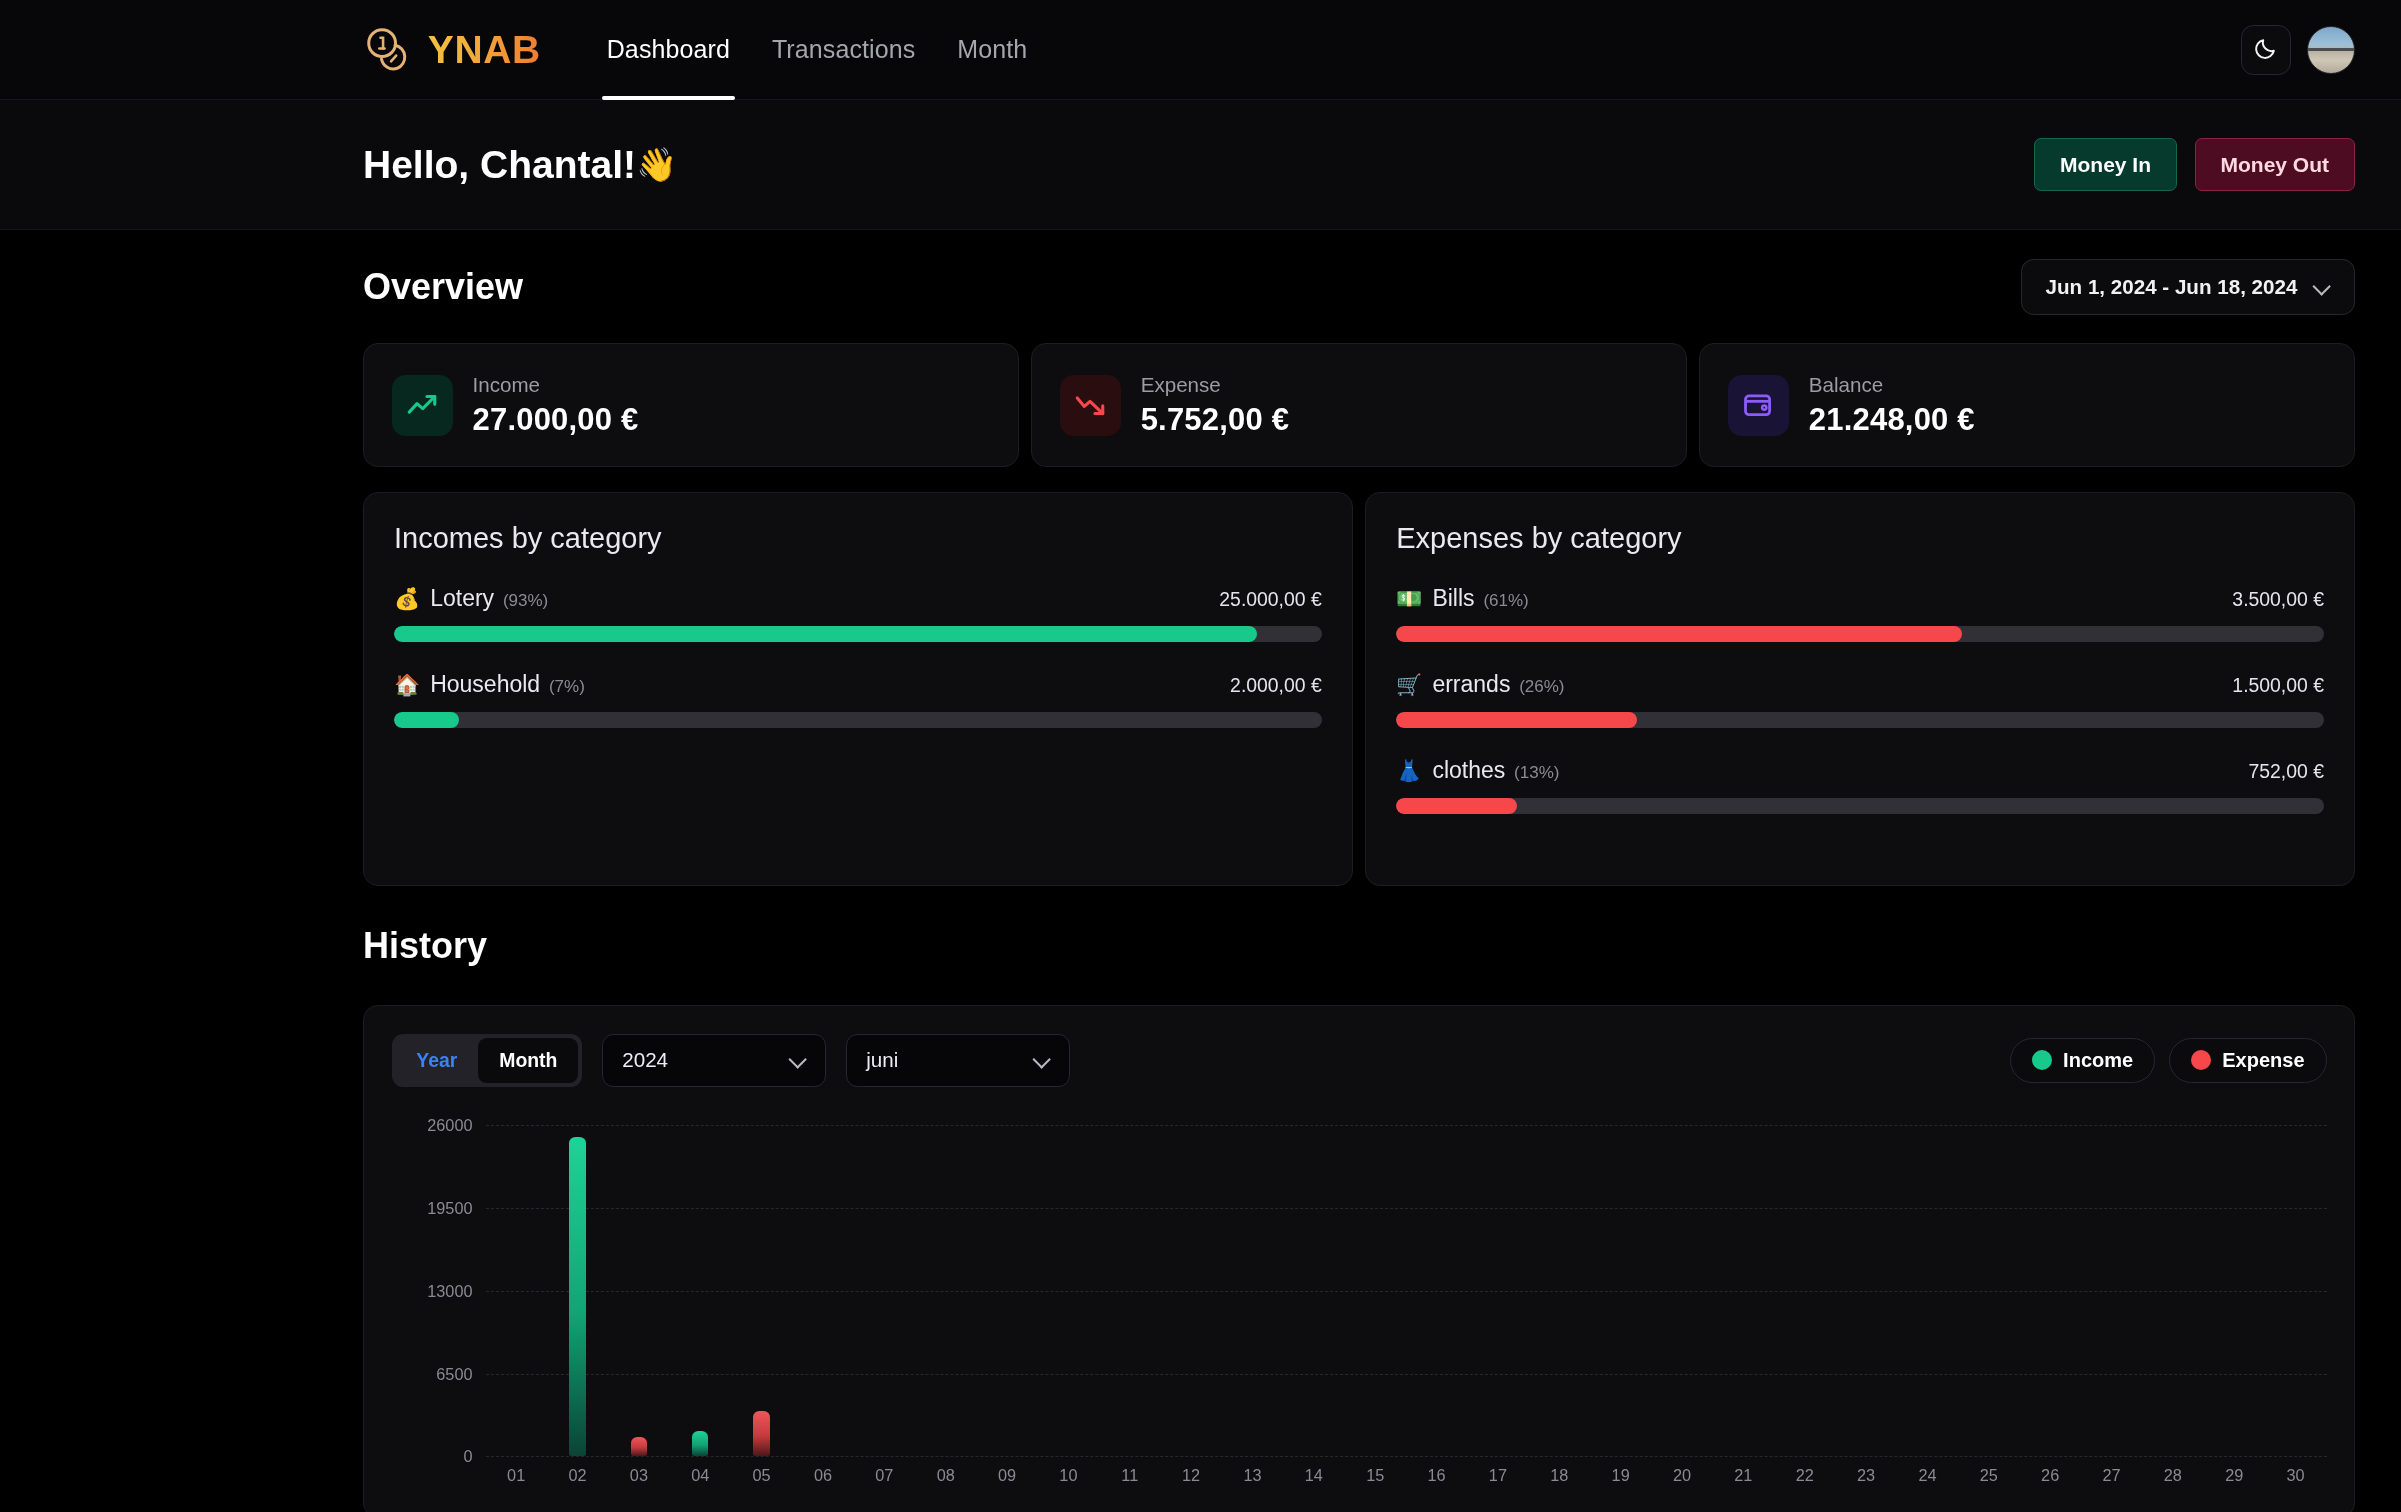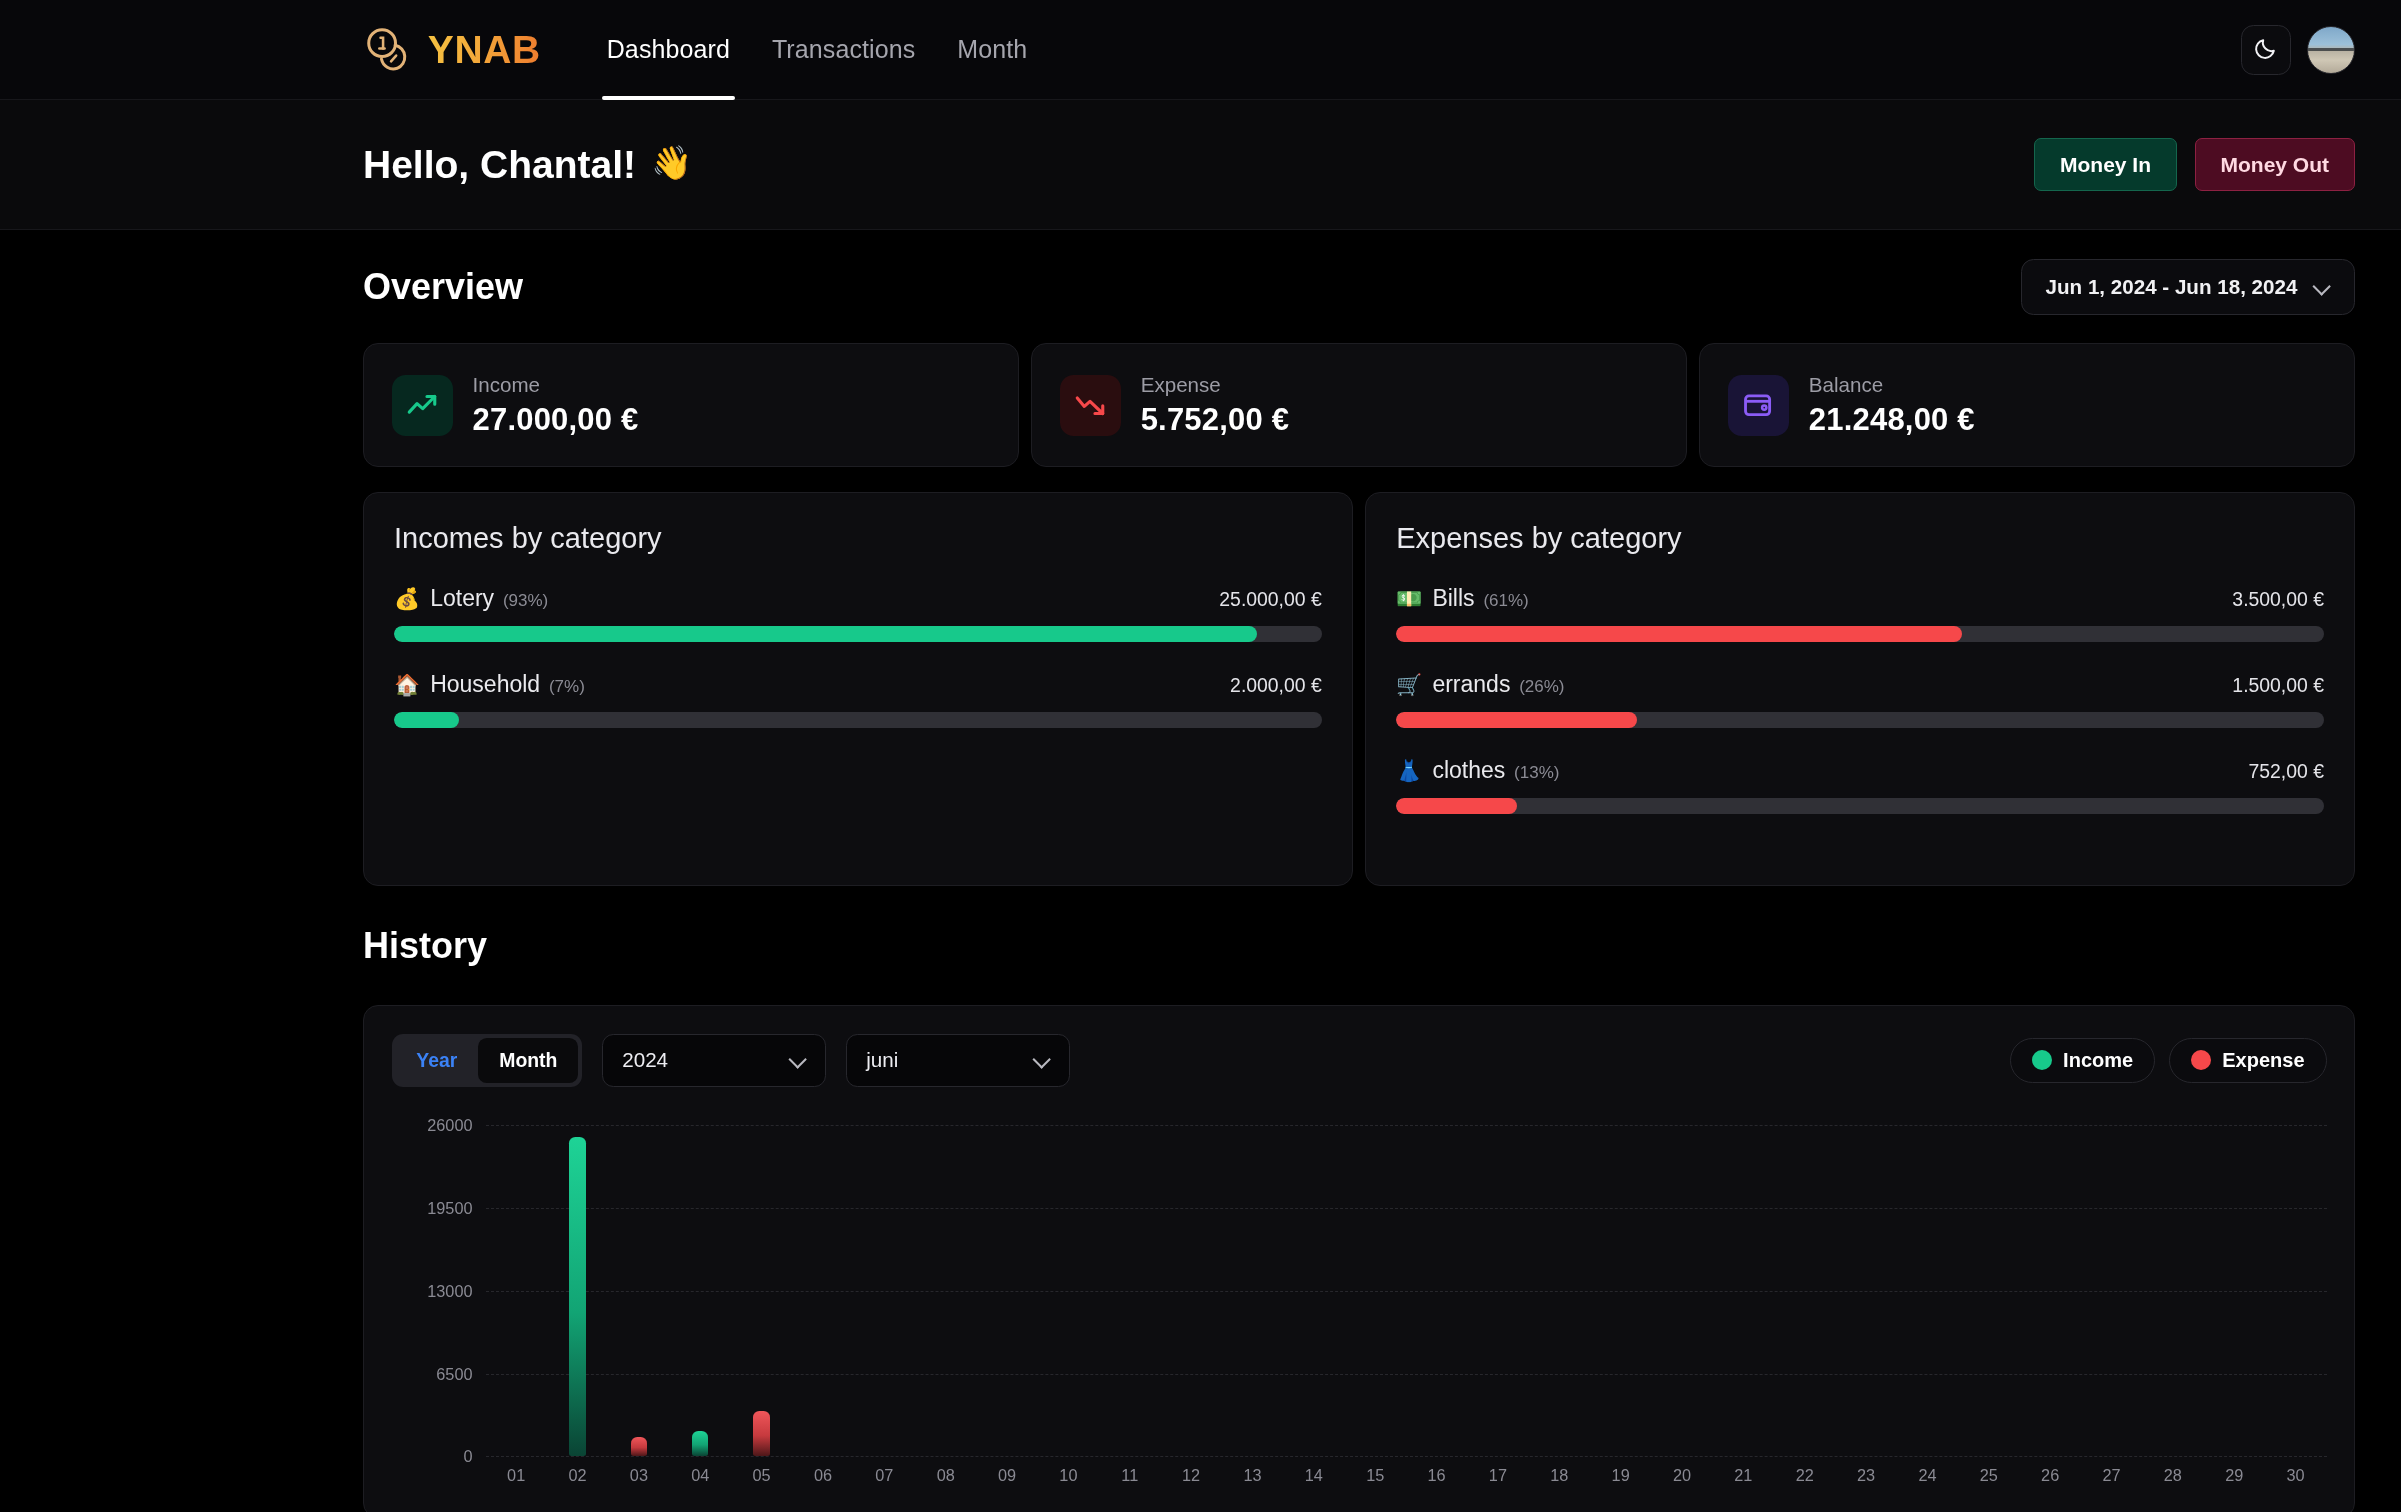--- a/index.html
+++ b/index.html
@@ -54,21 +54,21 @@
     content:""; position:absolute; left:0; right:0; top:46%; height:8%;
     background: rgba(40,44,48,.75);
   }
 
   
   .greet-bar {
     height: 130px; display: flex; align-items: center;
     padding: 0 46px 0 363px; background: #0a0a0c;
     border-bottom: 0.6px solid #17171b;
   }
-  .greet-title { font-size: 39px; font-weight: bold; display: flex; align-items: flex-start; gap: 15px; }
+  .greet-title { font-size: 39px; font-weight: bold; display: flex; align-items: center; }
   .wave { font-size: 33px; }
   .greet-actions { margin-left: auto; display: flex; gap: 17.5px; }
   .btn {
     font-size: 21px; font-weight: bold; padding: 13.8px 25px;
     border-radius: 7px; cursor: pointer; border: 0.6px solid transparent;
   }
   .btn-in { background: #053a2c; border-color: #14664d; color: #ffffff; }
   .btn-out { background: #4d0c22; border-color: #8d2142; color: #ffd9e2; }
 
   

